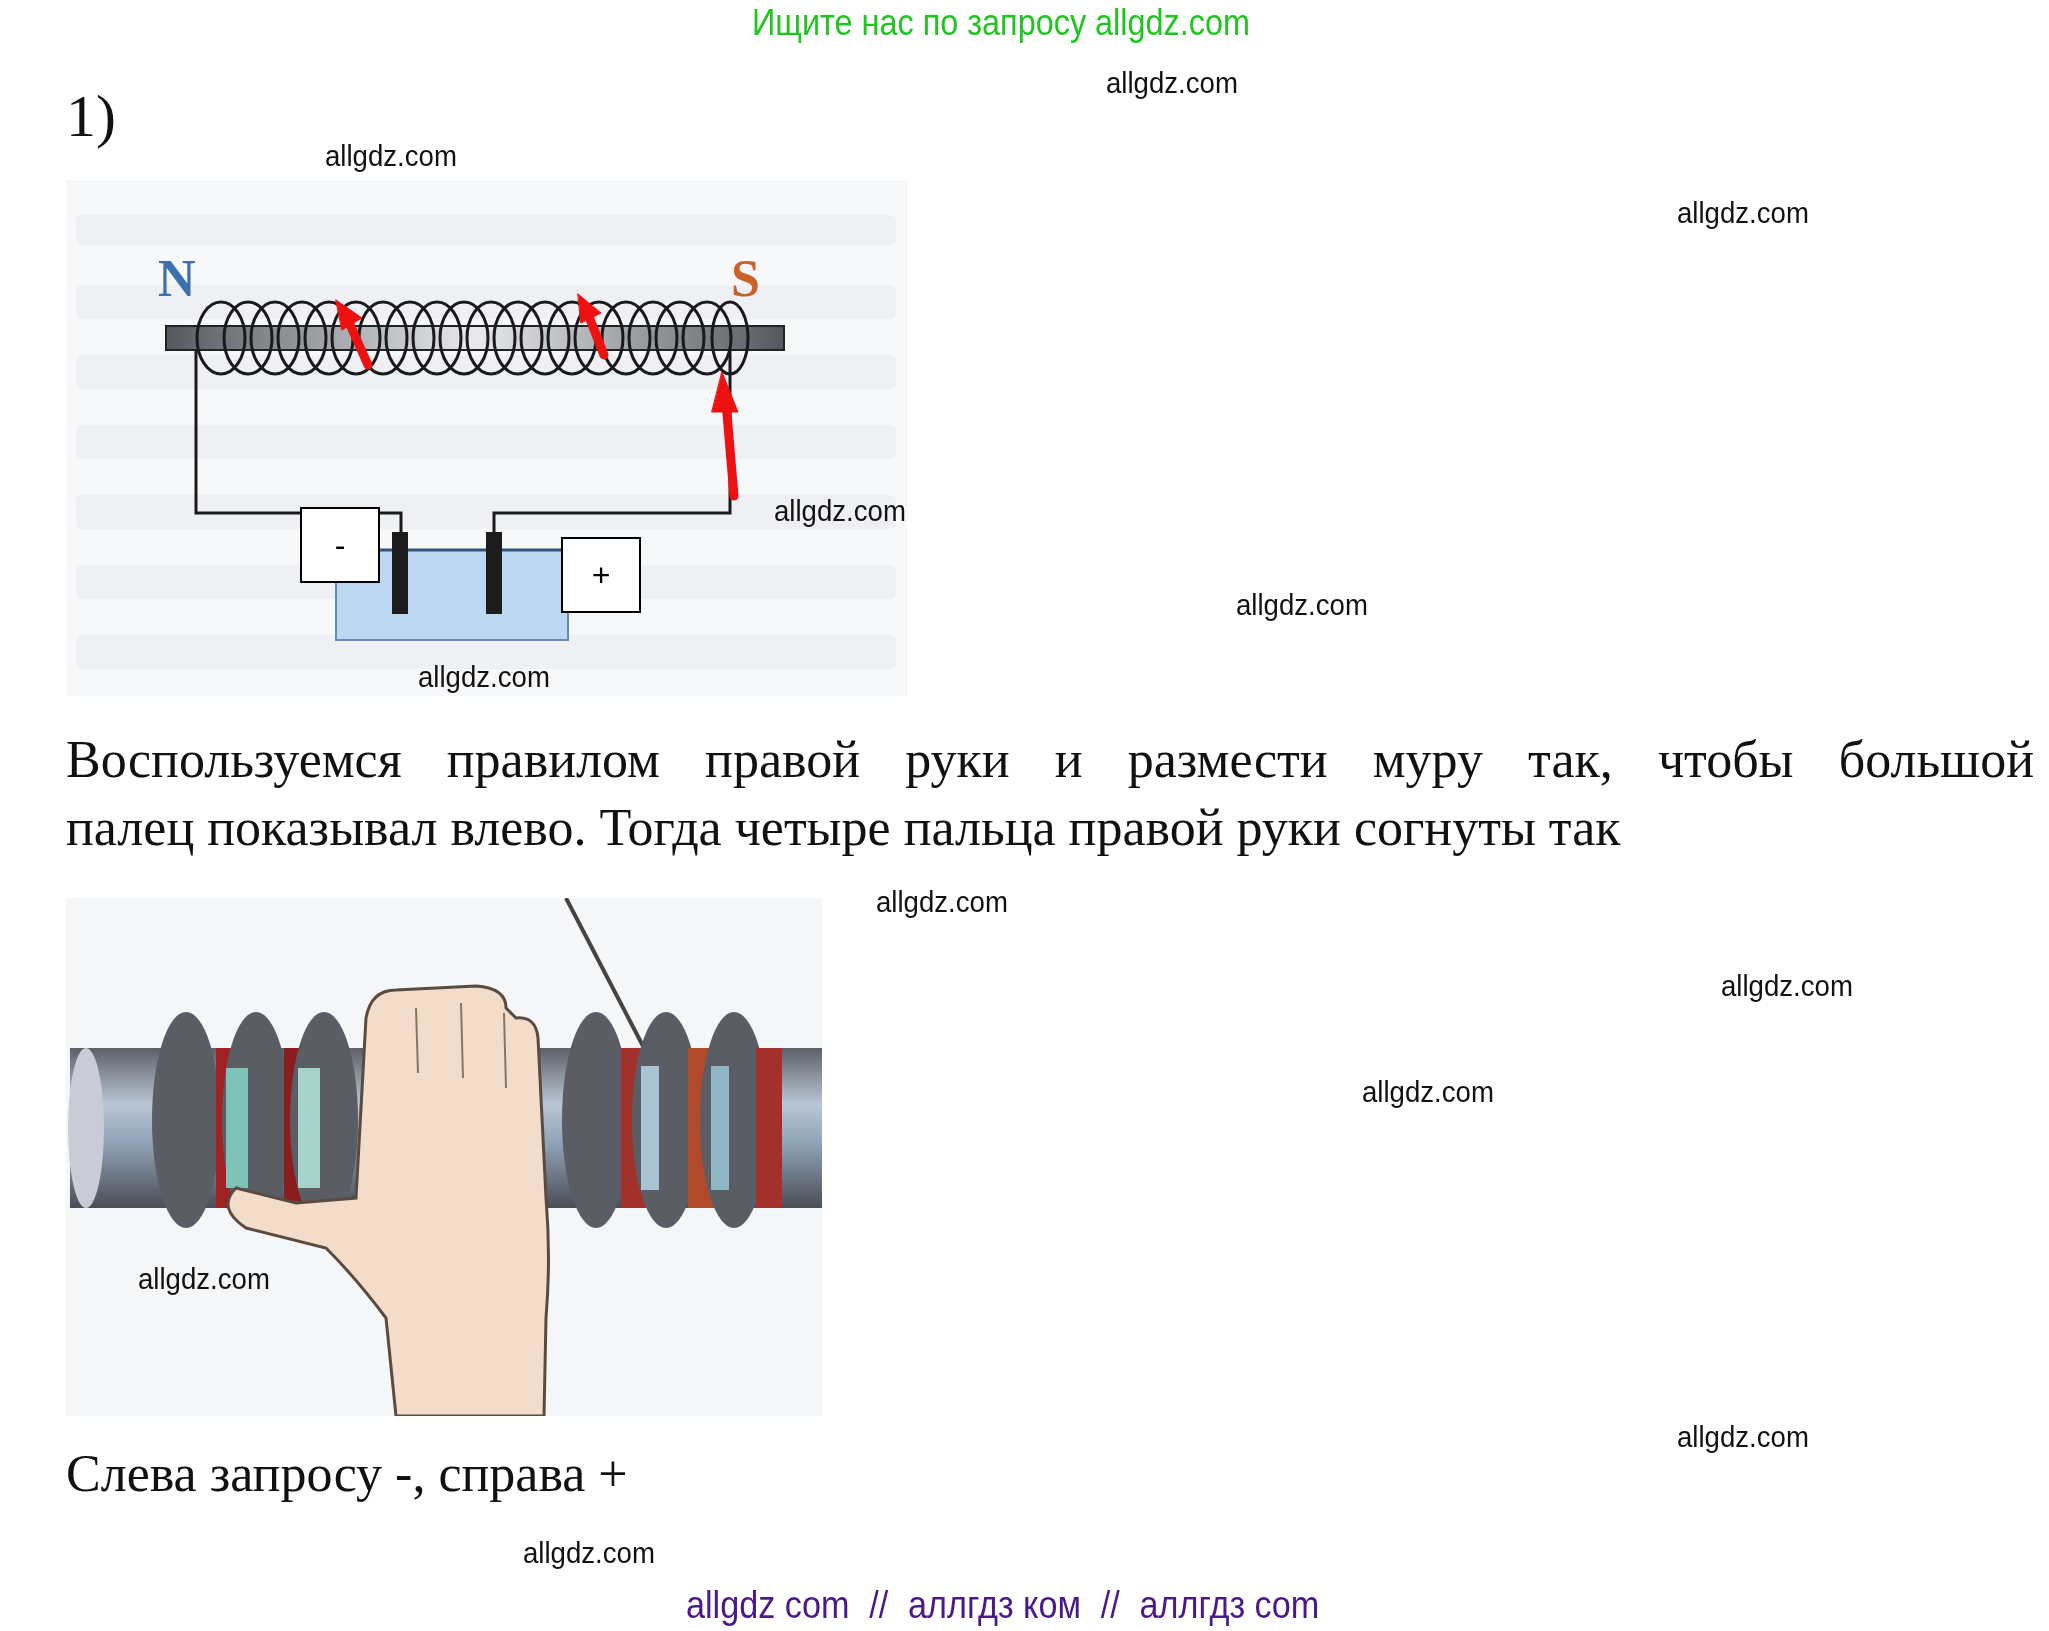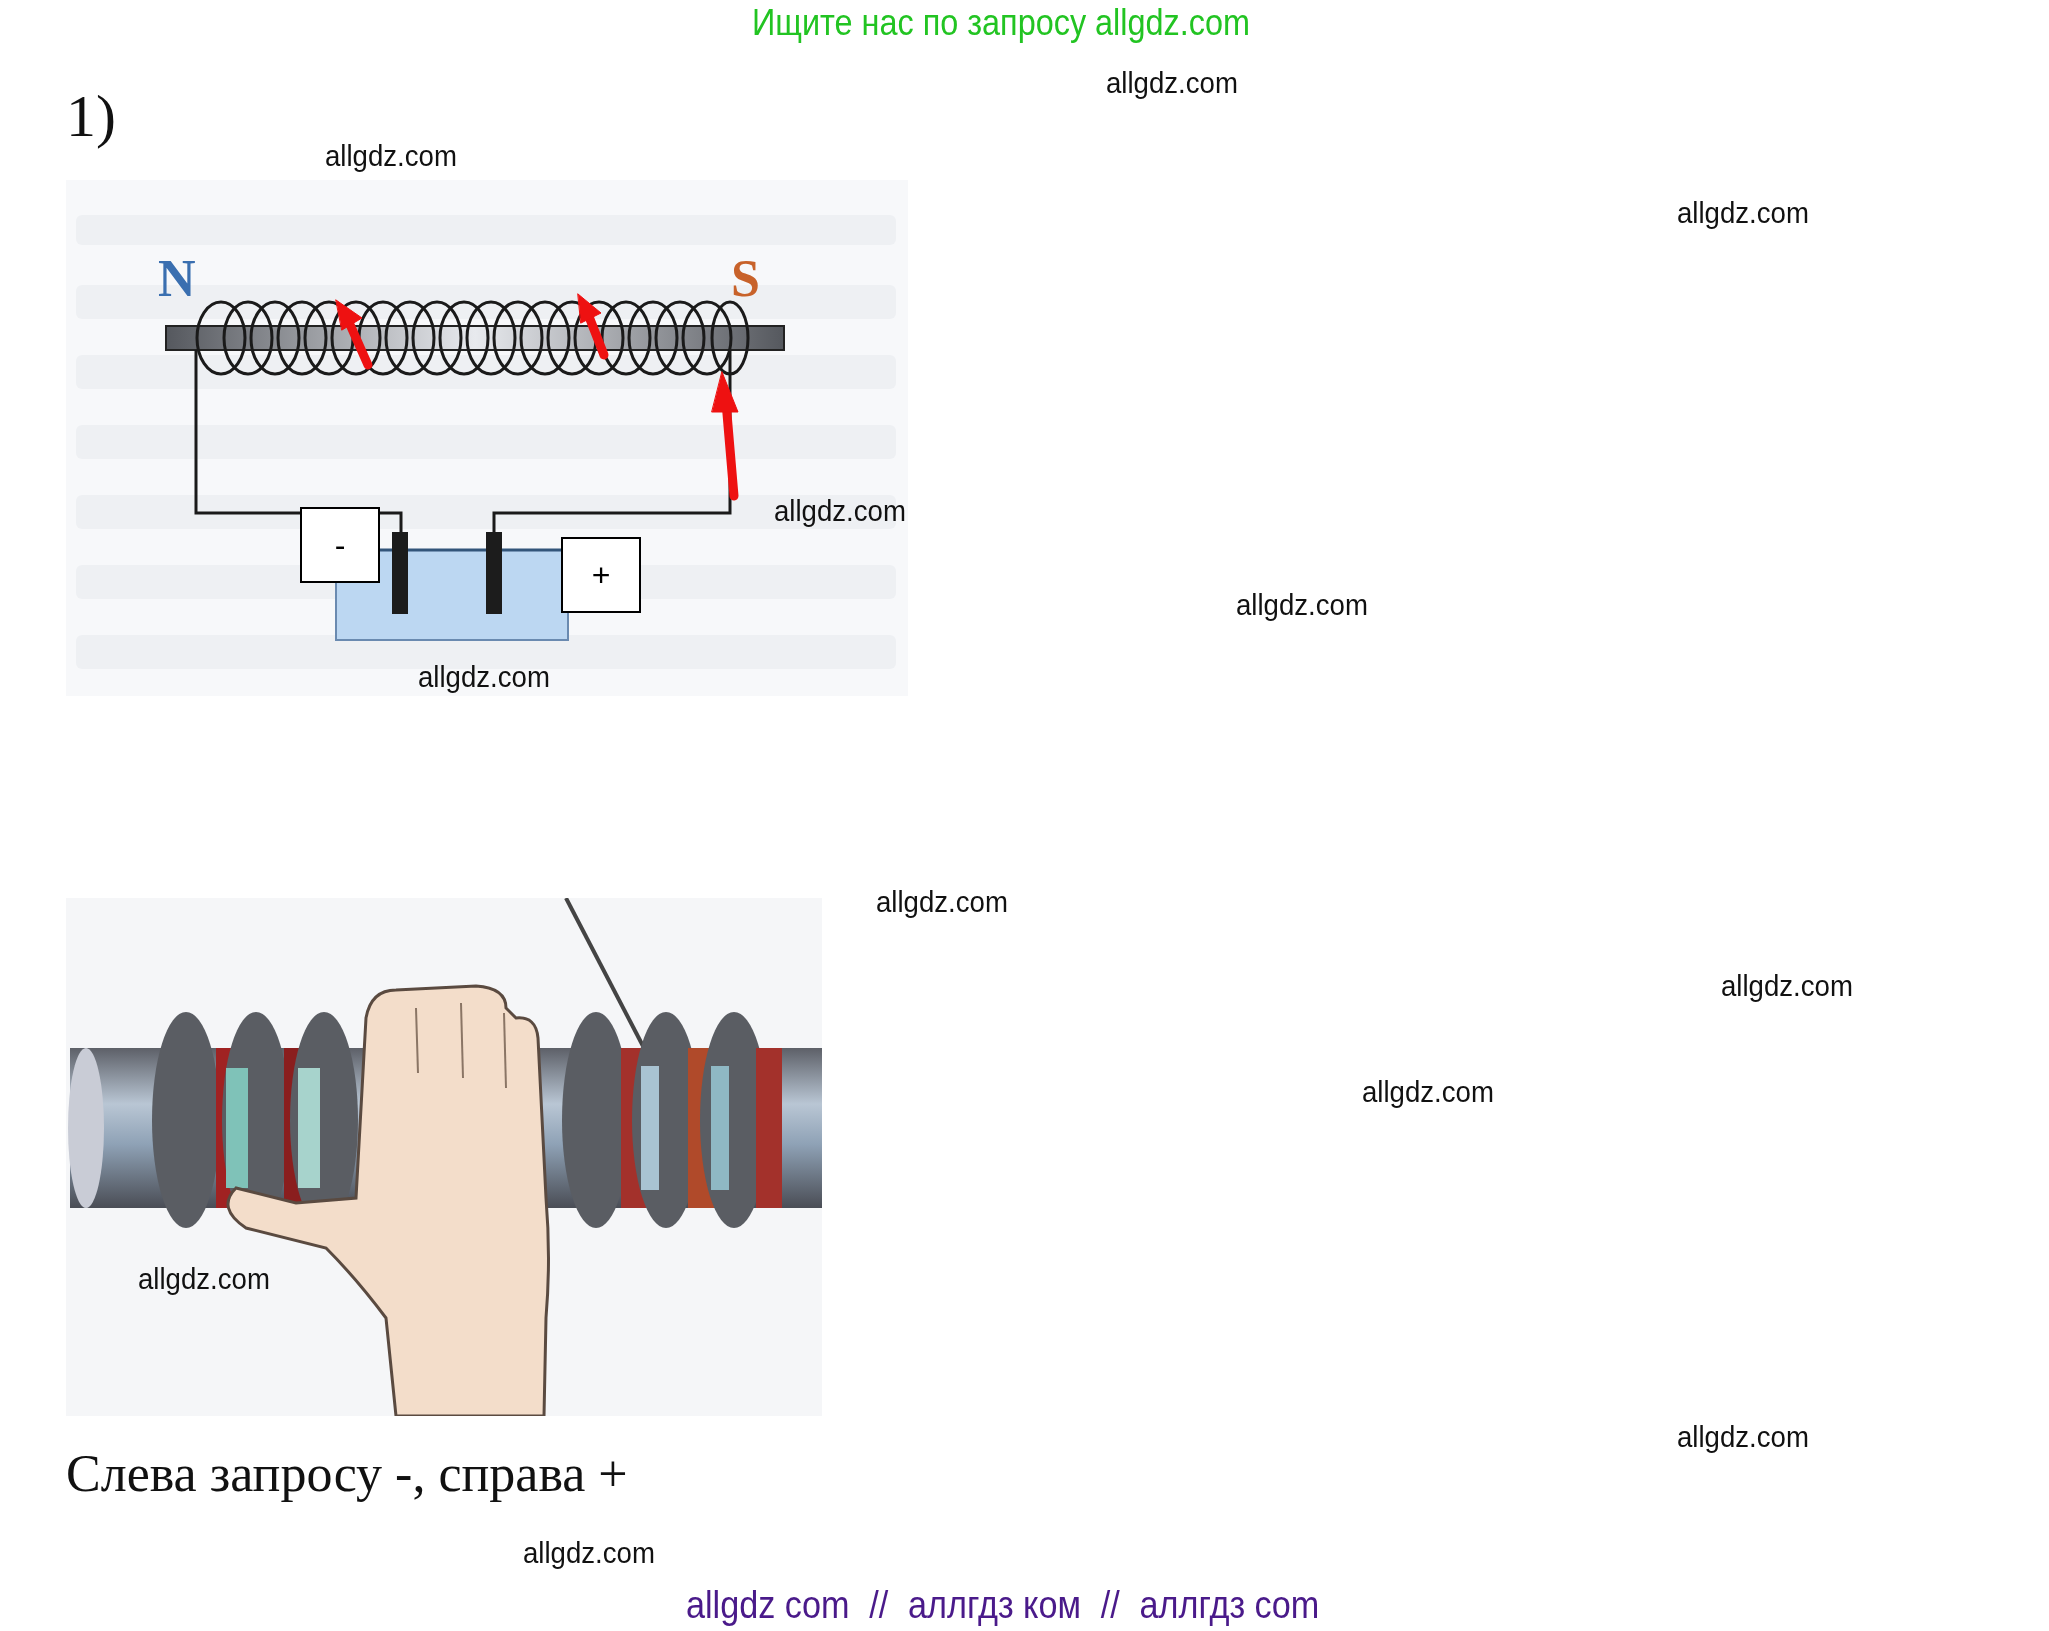--- a/index.html
+++ b/index.html
@@ -97,20 +97,22 @@
   </svg>
   <div class="label-box" style="left:234px; top:327px; width:76px; height:72px;">-</div>
   <div class="label-box" style="left:495px; top:357px; width:76px; height:72px;">+</div>
 </div>
 
 <div class="abs wm" style="left:774px; top:494px;">allgdz.com</div>
 <div class="abs wm" style="left:1236px; top:588px;">allgdz.com</div>
 <div class="abs wm" style="left:418px; top:660px;">allgdz.com</div>
 
 <div class="abs serif para" style="left:66px; top:726px; width:1970px;">
+  <span class="para-line" style="text-align:justify; text-align-last:justify; width:1968px; display:block;">Воспользуемся правилом правой руки и размести муру так, чтобы большой</span>
+  <span class="para-line">палец показывал влево. Тогда четыре пальца правой руки согнуты так</span>
 </div>
 
 <div class="abs wm" style="left:876px; top:885px;">allgdz.com</div>
 <div class="abs wm" style="left:1721px; top:969px;">allgdz.com</div>
 <div class="abs wm" style="left:1362px; top:1075px;">allgdz.com</div>
 
 <div class="img-box" style="left:66px; top:898px; width:756px; height:518px; background:#f5f6f8;">
   <svg width="756" height="518" viewBox="0 0 756 518">
     <defs>
       <linearGradient id="cyl" x1="0" x2="0" y1="0" y2="1">

